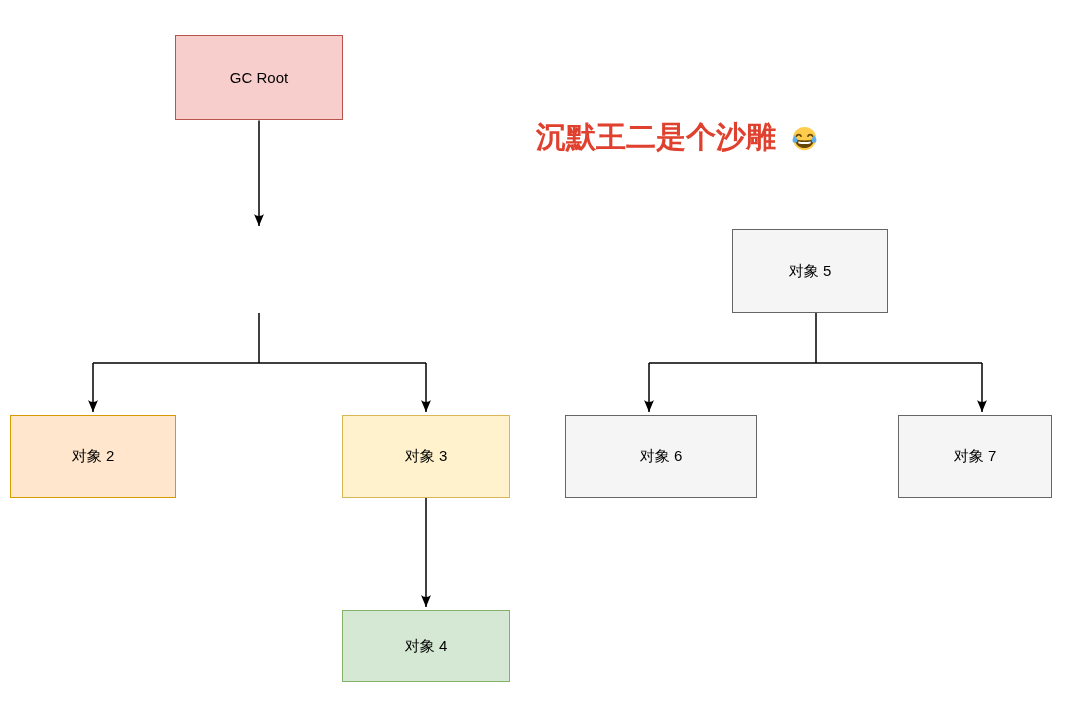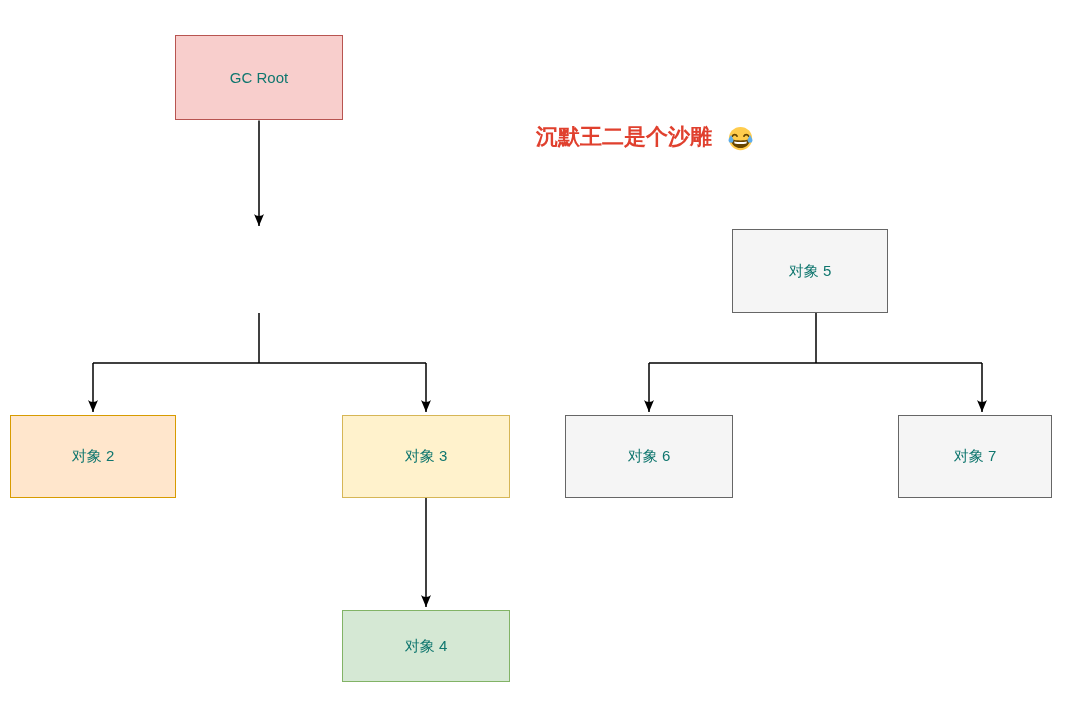--- a/index.html
+++ b/index.html
@@ -17,31 +17,31 @@
     pointer-events: none;
   }
   .node {
     position: absolute;
     box-sizing: border-box;
     border: 1.5px solid #000;
     display: flex;
     align-items: center;
     justify-content: center;
     font-size: 15px;
-    color: #0f766e;
+    color: #000000;
     white-space: nowrap;
   }
   #annotation {
     position: absolute;
     left: 536px;
     top: 122px;
     display: flex;
     align-items: center;
     gap: 14px;
-    font-size: 22px;
+    font-size: 30px;
     font-weight: bold;
     line-height: 30px;
     white-space: nowrap;
   }
   #annotation .emoji-svg { width: 27px; height: 27px; margin-left: 1px; margin-top: 3px; }
 </style>
 </head>
 <body>
 
 <div id="canvas">
@@ -74,21 +74,21 @@
 
 
   <div class="node" style="left: 10px; top: 415px; width: 166px; height: 83px; background-color: rgb(255, 230, 204); border-color: rgb(215, 155, 0);">对象 2</div>
 
   <div class="node" style="left: 342px; top: 415px; width: 168px; height: 83px; background-color: rgb(255, 242, 204); border-color: rgb(214, 182, 86);">对象 3</div>
 
   <div class="node" style="left: 342px; top: 610px; width: 168px; height: 72px; background-color: rgb(213, 232, 212); border-color: rgb(130, 179, 102);">对象 4</div>
 
   <div class="node" style="left: 732px; top: 229px; width: 156px; height: 84px; background-color: rgb(245, 245, 245); border-color: rgb(102, 102, 102);">对象 5</div>
 
-  <div class="node" style="left: 565px; top: 415px; width: 168px; height: 83px; background-color: rgb(245, 245, 245); border-color: rgb(102, 102, 102);">对象 6</div>
+  <div class="node" style="left: 565px; top: 415px; width: 192px; height: 83px; background-color: rgb(245, 245, 245); border-color: rgb(102, 102, 102);">对象 6</div>
 
   <div class="node" style="left: 898px; top: 415px; width: 154px; height: 83px; background-color: rgb(245, 245, 245); border-color: rgb(102, 102, 102);">对象 7</div>
 
   <div id="annotation" style="color: rgb(224, 64, 46);">
     <span>沉默王二是个沙雕</span>
     <svg class="emoji-svg" viewBox="0 0 36 36">
       <circle cx="18" cy="18" r="15.5" fill="#FFCC4D"></circle>
       <path d="M18 20.6c-4.2 0-8.2-.5-11.2-1.2-.9-.2-1.7.6-1.5 1.5C6.5 26.2 11.4 30.8 18 30.8s11.5-4.6 12.7-9.9c.2-.9-.6-1.7-1.5-1.5-3 .7-7 1.2-11.2 1.2z" fill="#664500"></path>
       <path d="M9.5 21.9c2.6.5 5.5.8 8.5.8s5.9-.3 8.5-.8l-.6 2.6c-2.4.5-5.1.8-7.9.8s-5.5-.3-7.9-.8z" fill="#ffffff"></path>
       <path d="M7.2 14.8c1.1-2.6 5-2.6 6.2 0" stroke="#664500" stroke-width="2.3" fill="none" stroke-linecap="round"></path>

